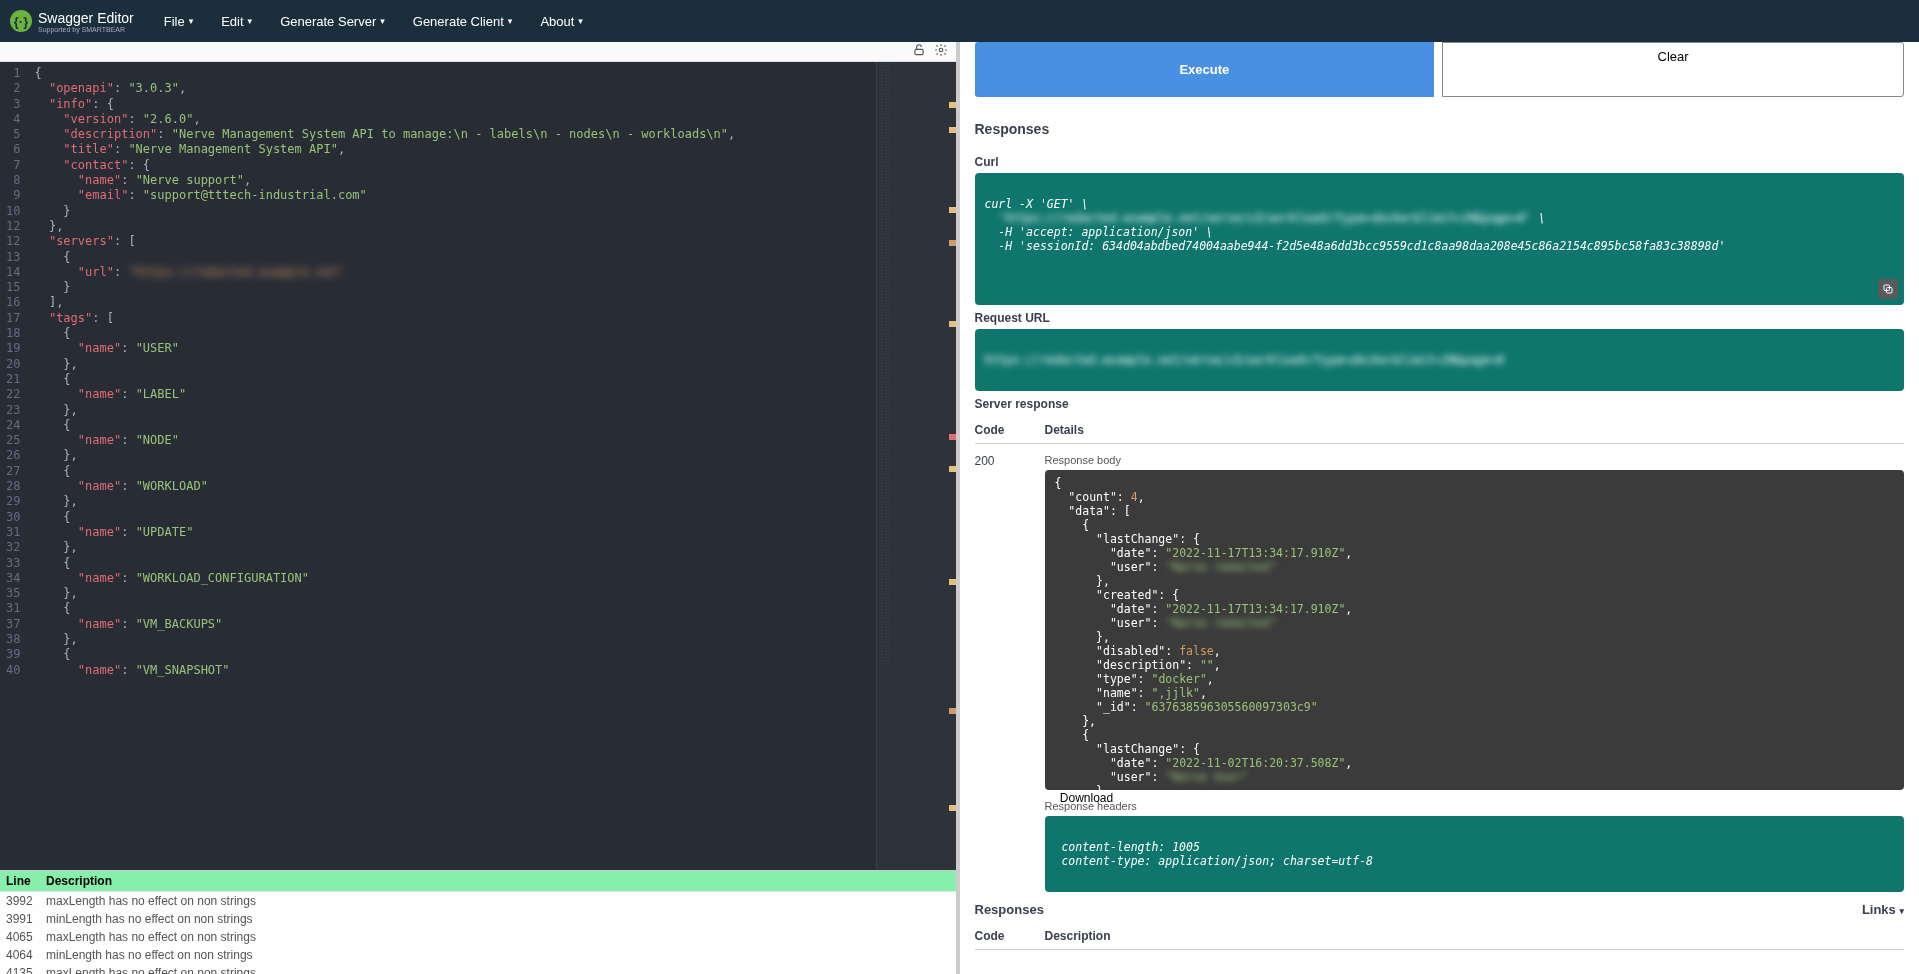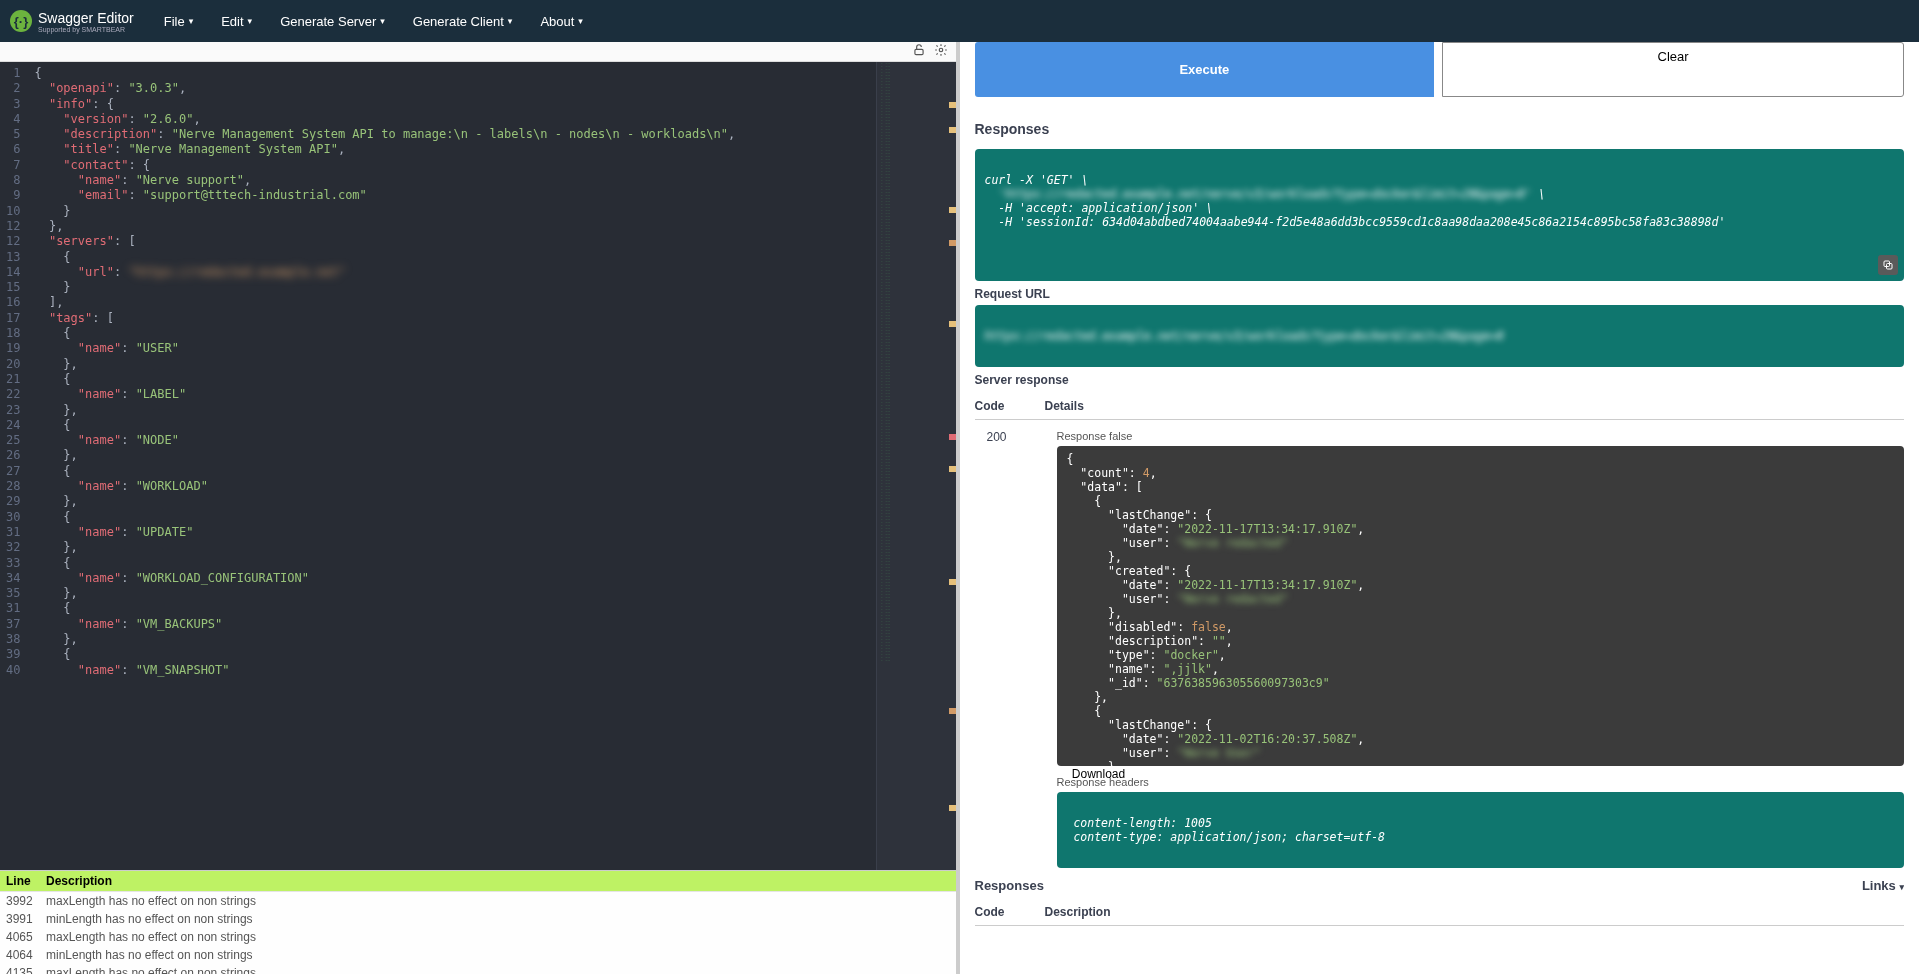--- a/index.html
+++ b/index.html
@@ -26,39 +26,39 @@
 .p { color: #abb2bf; } 
 .s { color: #98c379; } 
 .marker-strip { position: absolute; right: 0; top: 20px; bottom: 104px; width: 80px; background: rgba(50,55,65,.6); border-left: 1px solid #3a3f4b; overflow: hidden; }
 .marker-strip .ms-line { font-size: 2px; line-height: 3px; color: #5a6; white-space: nowrap; overflow: hidden; margin-left: 4px; }
 .marker-col { position: absolute; right: 0; top: 20px; bottom: 104px; width: 8px; }
 .marker-col div { position: absolute; right: 0; width: 7px; height: 6px; }
 .my { background: #e5c07b; }
 .mo { background: #d19a66; }
 .mr { background: #e06c75; }
 .errors { height: 104px; background: #fefefe; border-top: 1px solid #ccc; overflow-y: auto; font-size: 12px; }
-.errors-head { display: flex; font-weight: 600; border-bottom: 1px solid #e5e5e5; padding: 3px 6px; background: #bef264; }
+.errors-head { display: flex; font-weight: 600; border-bottom: 1px solid #e5e5e5; padding: 3px 6px; background: #86efac; }
 .errors-head .col-line { width: 40px; }
 .err-row { display: flex; padding: 2px 6px; color: #555; }
 .err-row .col-line { width: 40px; }
 .blur { filter: blur(4px); color: #d19a66 !important; }
 .blur-g { filter: blur(3px); }
 
 
 .exec-bar { display: flex; margin-bottom: 14px; }
 .btn-execute { flex: 1; background: #4990e2; color: #fff; text-align: center; padding: 20px 0; font-weight: 600; border-top-left-radius: 3px; border-bottom-left-radius: 3px; cursor: pointer; }
 .btn-clear { flex: 1; background: #fff; border: 1px solid #888; text-align: center; padding: 6px 0; font-weight: 500; border-top-right-radius: 3px; border-bottom-right-radius: 3px; cursor: pointer; margin-left: 8px; }
 .sect-title { font-size: 14px; font-weight: 600; color: #3b4151; padding: 10px 0 12px; }
 .sect-box { background: #f0f5ff; border: 1px solid #cddbee; padding: 14px; margin-bottom: 12px; }
 .sub-h { font-size: 12px; color: #3b4151; font-weight: 600; margin: 6px 0 4px; }
 .code-block { background: #0f766e; color: #fff; font-family: Consolas,Monaco,monospace; font-size: 11.5px; padding: 24px 10px; border-radius: 4px; position: relative; white-space: pre; overflow-x: auto; font-style: italic; }
 .code-block .copy-ic { position: absolute; right: 6px; bottom: 6px; width: 20px; height: 20px; background: #5a5a5a; border-radius: 3px; display: flex; align-items: center; justify-content: center; cursor: pointer; }
 .tbl-head { display: flex; border-bottom: 1px solid #ccc; padding: 8px 0 6px; font-size: 12px; font-weight: 600; color: #3b4151; }
 .tbl-head .c1 { width: 70px; }
-.tbl-row { display: flex; padding-top: 10px; font-size: 12px; margin-left: 12px; }
+.tbl-row { display: flex; padding-top: 10px; font-size: 12px; }
 .tbl-row .c1 { width: 70px; color: #3b4151; }
 .tbl-row .c2 { flex: 1; }
 .resp-body { background: #3b3b3b; color: #fff; font-family: Consolas,Monaco,monospace; font-size: 11.5px; padding: 6px 10px; border-radius: 4px; height: 320px; overflow-y: auto; position: relative; white-space: pre; }
 .j-k { color: #fff; }
 .j-s { color: #98c379; }
 .j-n { color: #d19a66; }
 .j-b { color: #d19a66; }
 .right .lower-head { display: flex; justify-content: space-between; padding: 10px 0 4px; font-size: 13px; font-weight: 600; color: #3b4151; }
 .right-scroll { overflow-y: auto; height: 100%; }
 </style>
@@ -385,20 +385,21 @@
 
   <div class="right">
    <div class="right-scroll">
     <div class="exec-bar">
       <div class="btn-execute">Execute</div>
       <div class="btn-clear">Clear</div>
     </div>
     <div class="sect-title">Responses</div>
 
     <div class="sect-box" style="background:#fff;border:none;padding:0;">
+      <div class="sub-h">Curl</div>
       <div class="code-block" id="curl-block">curl -X 'GET' \
   <span class="blur-g">'https://redacted.example.net/nerve/v3/workloads?type=docker&amp;limit=20&amp;page=0'</span> \
   -H 'accept: application/json' \
   -H 'sessionId: 634d04abdbed74004aabe944-f2d5e48a6dd3bcc9559cd1c8aa98daa208e45c86a2154c895bc58fa83c38898d'
         <span class="copy-ic"><svg width="12" height="12" viewBox="0 0 24 24" fill="none" stroke="#fff" stroke-width="2">
                 <rect x="9" y="9" width="11" height="11" rx="2"></rect>
                 <rect x="4" y="4" width="11" height="11" rx="2"></rect>
               </svg></span>
       </div>
 
@@ -406,21 +407,21 @@
       <div class="code-block" id="req-url-block"><span class="blur-g">https://redacted.example.net/nerve/v3/workloads?type=docker&amp;limit=20&amp;page=0</span></div>
 
       <div class="sub-h">Server response</div>
       <div class="tbl-head">
         <div class="c1">Code</div>
         <div>Details</div>
       </div>
       <div class="tbl-row">
         <div class="c1">200</div>
         <div class="c2">
-          <div style="font-size:11px;color:#555;margin-bottom:4px;">Response false</div>
+          <div style="font-size:11px;color:#555;margin-bottom:4px;">Response body</div>
           <div class="resp-body" id="resp-body"><span class="j-k">{</span>
   <span class="j-k">"count"</span>: <span class="j-n">4</span>,
   <span class="j-k">"data"</span>: [
     {
       <span class="j-k">"lastChange"</span>: {
         <span class="j-k">"date"</span>: <span class="j-s">"2022-11-17T13:34:17.910Z"</span>,
         <span class="j-k">"user"</span>: <span class="j-s blur-g">"Nerve redacted"</span>
       },
       <span class="j-k">"created"</span>: {
         <span class="j-k">"date"</span>: <span class="j-s">"2022-11-17T13:34:17.910Z"</span>,

